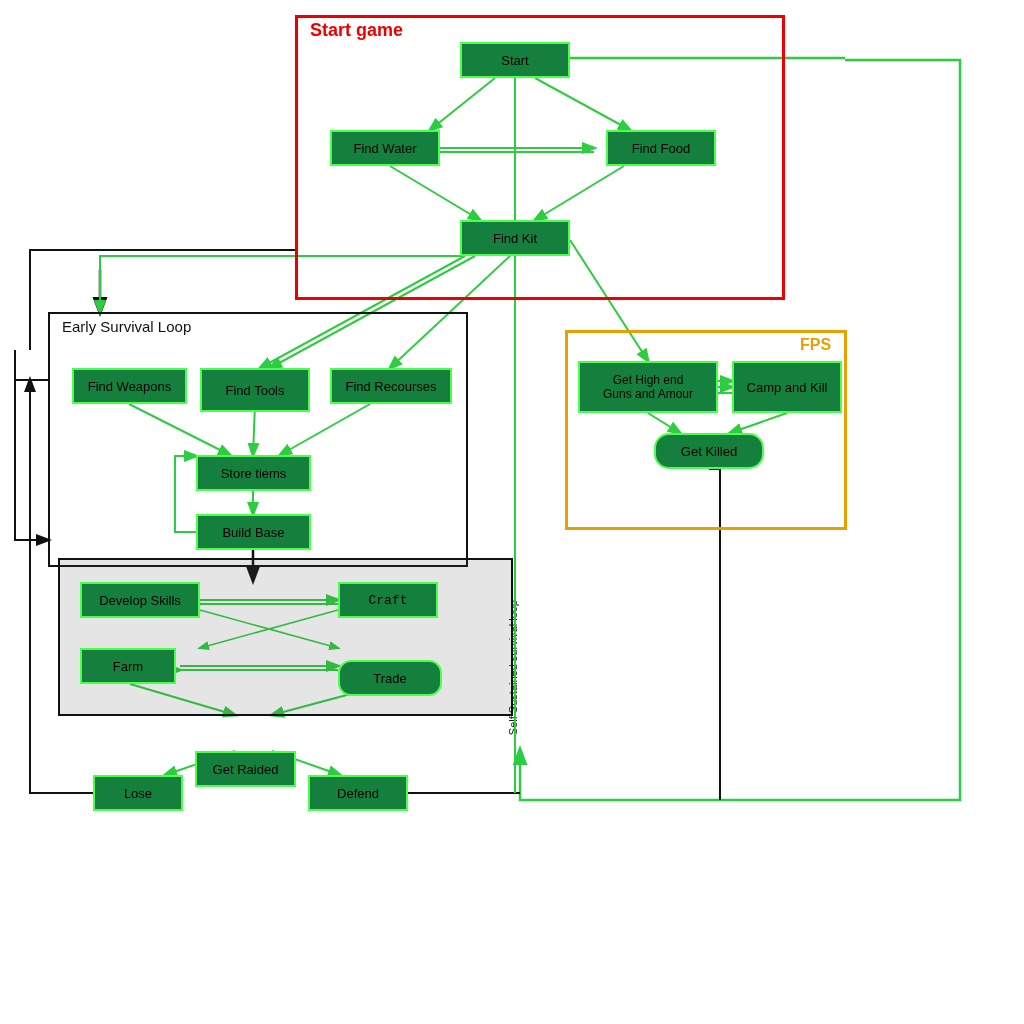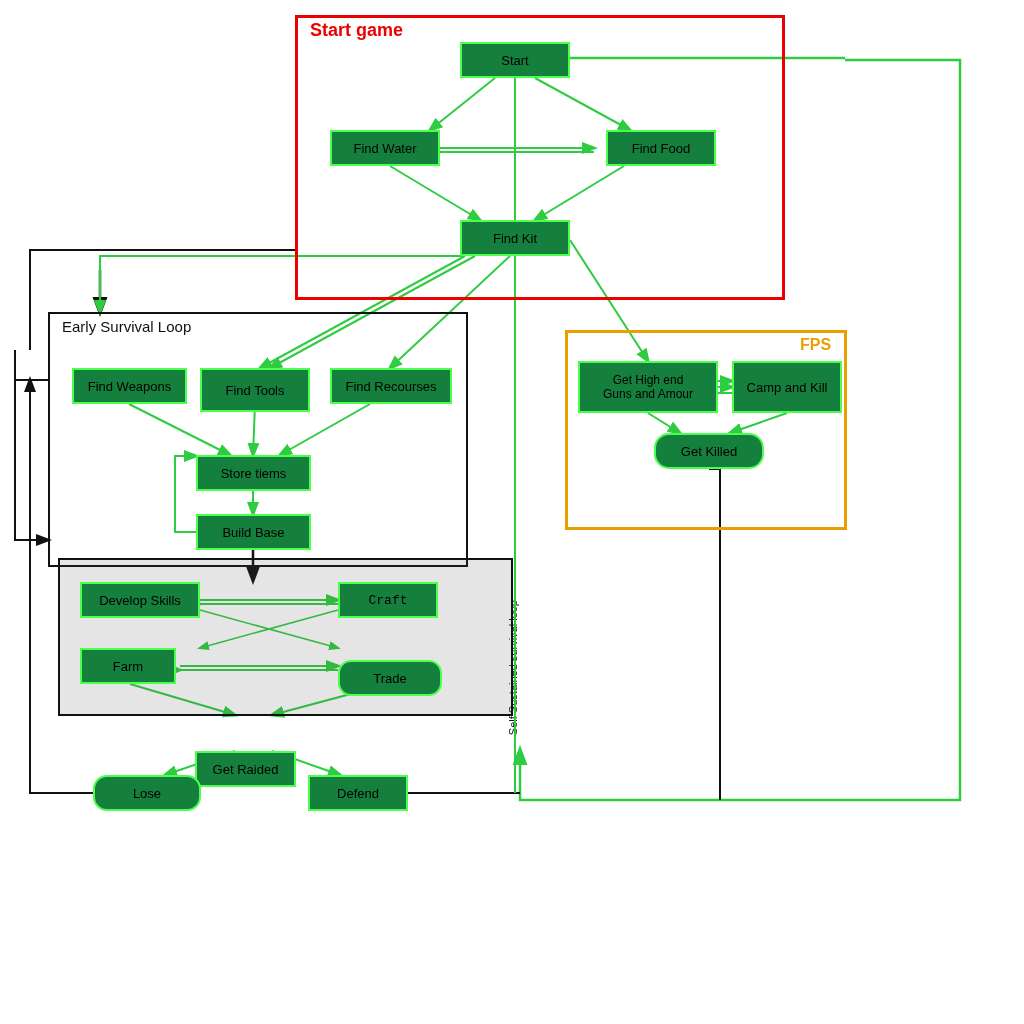--- a/index.html
+++ b/index.html
@@ -102,21 +102,21 @@
 </div>
 <div class="node" style="left:80px;top:648px;width:96px;height:36px;">
   <span>Farm</span>
 </div>
 <div class="node" style="left:338px;top:660px;width:104px;height:36px;border-radius:13px;">
   <span>Trade</span>
 </div>
 <div class="node" style="left:195px;top:715px;width:101px;height:36px;margin-top:36px;">
   <span>Get Raided</span>
 </div>
-<div class="node" style="left:93px;top:775px;width:108px;height:36px;border-radius:14px;">
+<div class="node" style="left:93px;top:775px;width:90px;height:36px;">
   <span>Lose</span>
 </div>
 <div class="node" style="left:308px;top:775px;width:100px;height:36px;justify-content:center;">
   <span>Defend</span>
 </div>
 
 <svg class="arrows" xmlns="http://www.w3.org/2000/svg">
   <defs>
     <marker id="arrowG" markerWidth="8" markerHeight="8" refX="6" refY="3" orient="auto">
       <path d="M0,0 L0,6 L8,3 z" fill="#2ecc40"></path>

